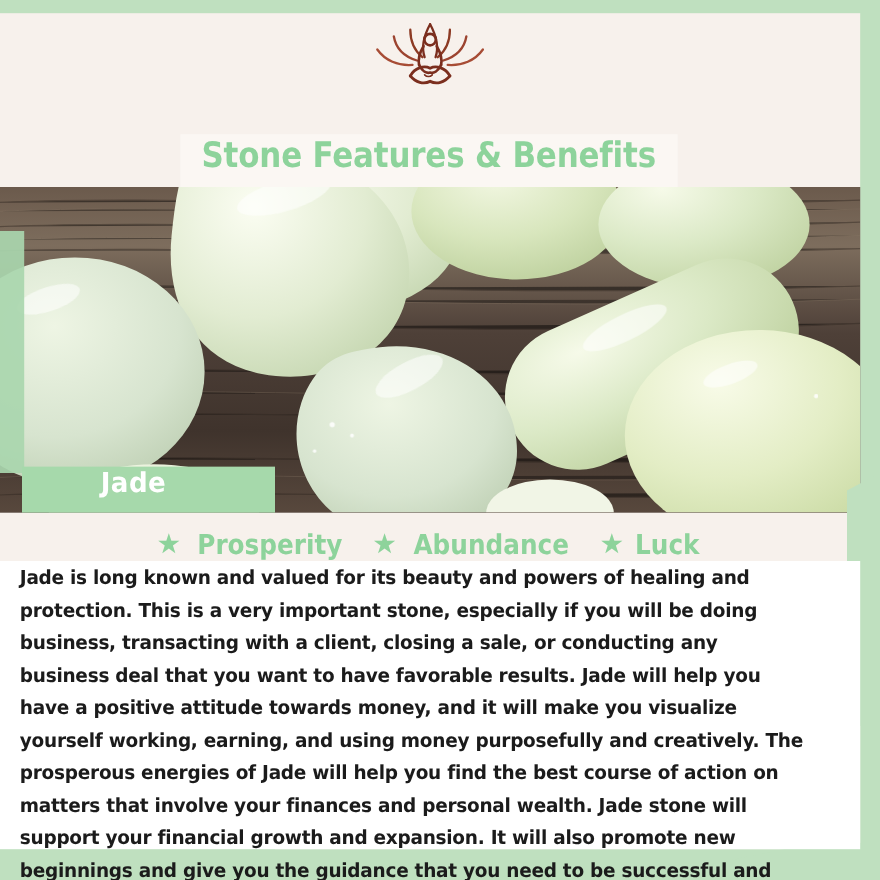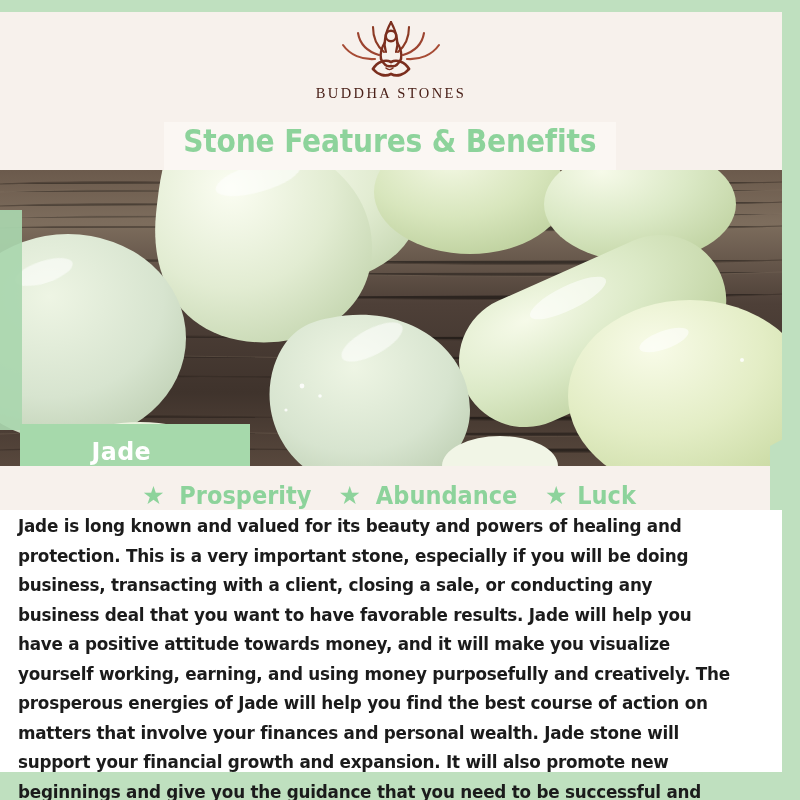--- a/index.html
+++ b/index.html
@@ -112,21 +112,21 @@
     z-index: 4;
   }
 
   
   .jade-band {
     position: absolute;
     left: 20px; top: 424px;
     width: 230px; height: 42px;
     background: #a6d9ab;
     display: flex;
-    align-items: flex-end;
+    align-items: flex-start;
     z-index: 5;
   }
   .jade-label {
     margin-left: 70px;
     color: #ffffff;
     font-family: "DejaVu Sans", sans-serif;
     font-weight: bold;
     font-size: 25px;
     letter-spacing: 0.4px;
     transform: scaleX(0.95);
@@ -246,21 +246,20 @@
         <path d="M68 26 C71 31 73 38 72 43"></path>
 
         <path d="M52 43 C55 49 59 51 62 50 C65 51 69 49 72 43"></path>
 
         <path d="M44 53 C48 46 56 43 62 46 C68 43 76 46 80 53" stroke-width="2.6"></path>
         <path d="M44 53 C49 59 56 61 62 58 C68 61 75 59 80 53" stroke-width="2.6"></path>
 
         <path d="M57 52 C59 54 62 54 64 52" stroke-width="1.5"></path>
       </g>
     </svg>
-    <div class="logo-word">BUDDHA STONES</div>
   </div>
 
   <div class="title-banner">
     <div class="title-text">Stone Features &amp; Benefits</div>
   </div>
 
   <div class="photo">
     <svg viewBox="0 0 782 296" preserveAspectRatio="none">
       <defs>
         <linearGradient id="wood" x1="0" y1="0" x2="0" y2="1">

